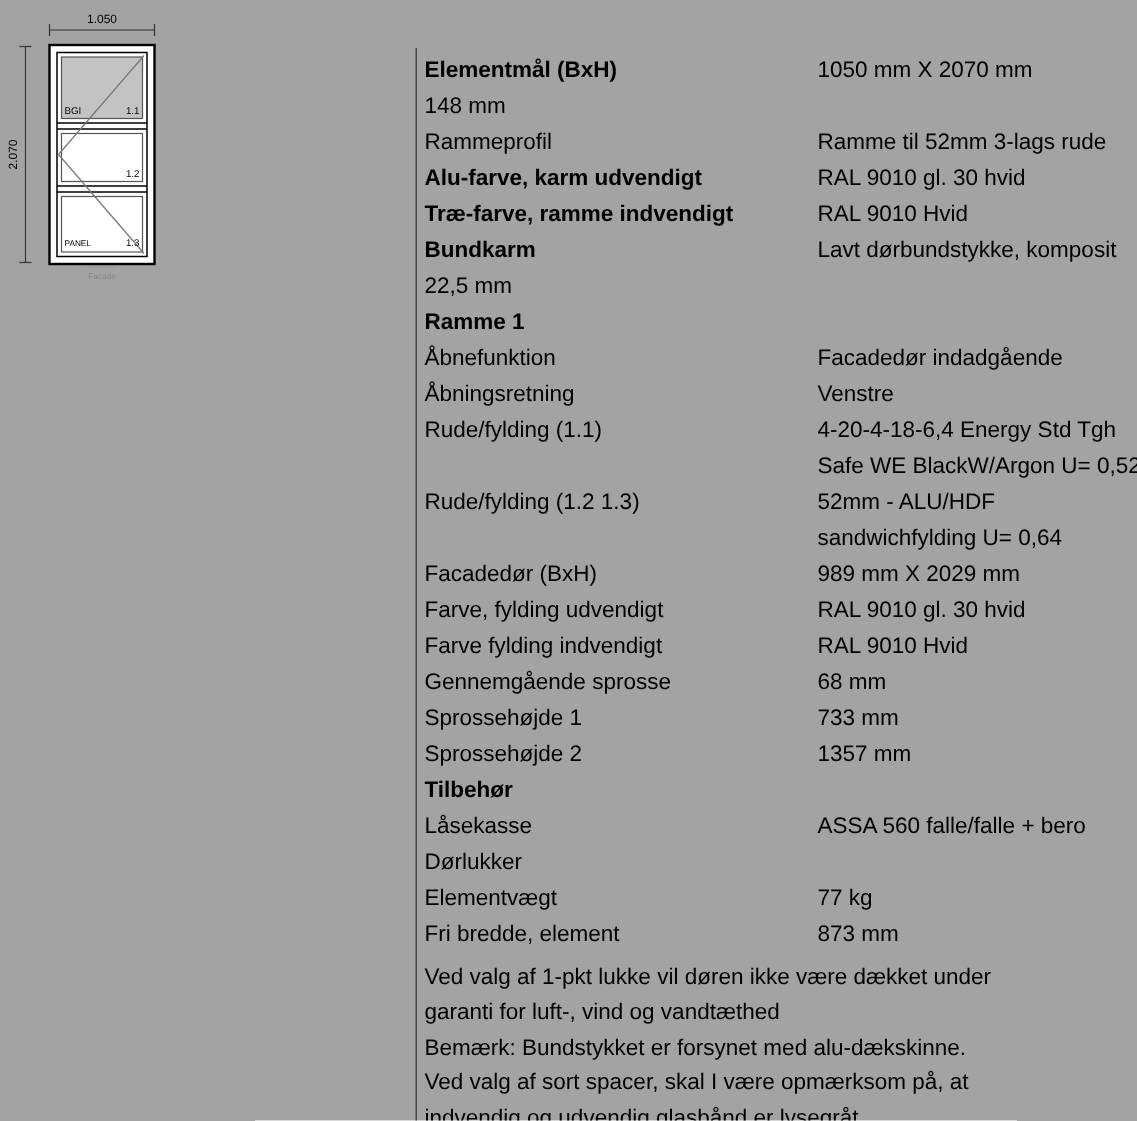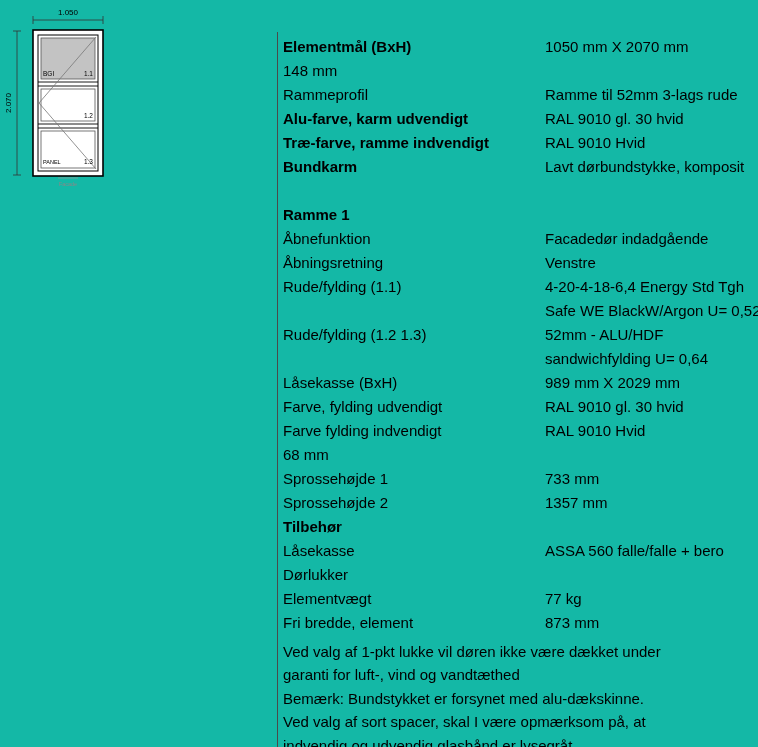--- a/index.html
+++ b/index.html
@@ -3,21 +3,21 @@
 <meta charset="utf-8">
 <style>
   * { margin:0; padding:0; box-sizing:border-box; }
   html,body { background:#ffffff; }
   body {
     width:758px; height:747px;
     font-family:"Liberation Sans", sans-serif;
     color:#000;
     overflow:hidden;
   }
-  .page { position:relative; width:758px; height:747px; background:#14b8a6; }
+  .page { position:relative; width:758px; height:747px; background:#a3a3a3; }
 
   
   .drawing-wrap { position:absolute; left:0; top:0; width:260px; height:210px; }
   svg text { font-family:"Liberation Sans", sans-serif; }
 
   
   .spec {
     position:absolute; left:277px; top:0; width:444px; height:747px;
     border-left:1px solid #4a4a4a;
     padding:3px 0 0 5px;
@@ -80,32 +80,32 @@
   </div>
 
   <div class="spec">
     <div id="spec-rows">
         <div class="spec-row"><div class="spec-label bold">Elementmål (BxH)</div><div class="spec-value">1050 mm X 2070 mm</div></div>
         <div class="spec-row"><div class="spec-value">148 mm</div></div>
         <div class="spec-row"><div class="spec-label">Rammeprofil</div><div class="spec-value">Ramme til 52mm 3-lags rude</div></div>
         <div class="spec-row"><div class="spec-label bold">Alu-farve, karm udvendigt</div><div class="spec-value">RAL 9010 gl. 30 hvid</div></div>
         <div class="spec-row"><div class="spec-label bold">Træ-farve, ramme indvendigt</div><div class="spec-value">RAL 9010 Hvid</div></div>
         <div class="spec-row"><div class="spec-label bold">Bundkarm</div><div class="spec-value">Lavt dørbundstykke, komposit</div></div>
-        <div class="spec-row"></div>
+        <div class="spec-row"><div class="spec-value">22,5 mm</div></div>
         <div class="spec-row"><div class="spec-label bold">Ramme 1</div><div class="spec-value"></div></div>
         <div class="spec-row"><div class="spec-label">Åbnefunktion</div><div class="spec-value">Facadedør indadgående</div></div>
         <div class="spec-row"><div class="spec-label">Åbningsretning</div><div class="spec-value">Venstre</div></div>
         <div class="spec-row"><div class="spec-label">Rude/fylding (1.1)</div><div class="spec-value">4-20-4-18-6,4 Energy Std Tgh</div></div>
         <div class="spec-row"><div class="spec-label"></div><div class="spec-value">Safe WE BlackW/Argon U= 0,52</div></div>
         <div class="spec-row"><div class="spec-label">Rude/fylding (1.2 1.3)</div><div class="spec-value">52mm - ALU/HDF</div></div>
         <div class="spec-row"><div class="spec-label"></div><div class="spec-value">sandwichfylding U= 0,64</div></div>
-        <div class="spec-row"><div class="spec-label">Låsekasse (BxH)</div><div class="spec-value">989 mm X 2029 mm</div></div>
+        <div class="spec-row"><div class="spec-label">Facadedør (BxH)</div><div class="spec-value">989 mm X 2029 mm</div></div>
         <div class="spec-row"><div class="spec-label">Farve, fylding udvendigt</div><div class="spec-value">RAL 9010 gl. 30 hvid</div></div>
         <div class="spec-row"><div class="spec-label">Farve fylding indvendigt</div><div class="spec-value">RAL 9010 Hvid</div></div>
-        <div class="spec-row"><div class="spec-value">68 mm</div></div>
+        <div class="spec-row"><div class="spec-label">Gennemgående sprosse</div><div class="spec-value">68 mm</div></div>
         <div class="spec-row"><div class="spec-label">Sprossehøjde 1</div><div class="spec-value">733 mm</div></div>
         <div class="spec-row"><div class="spec-label">Sprossehøjde 2</div><div class="spec-value">1357 mm</div></div>
         <div class="spec-row"><div class="spec-label bold">Tilbehør</div><div class="spec-value"></div></div>
         <div class="spec-row"><div class="spec-label">Låsekasse</div><div class="spec-value">ASSA 560 falle/falle + bero</div></div>
         <div class="spec-row"><div class="spec-label">Dørlukker</div></div>
         <div class="spec-row"><div class="spec-label">Elementvægt</div><div class="spec-value">77 kg</div></div>
         <div class="spec-row"><div class="spec-label">Fri bredde, element</div><div class="spec-value">873 mm</div></div>
       </div>
     <div class="notes" id="notes"><div class="note-line">Ved valg af 1-pkt lukke vil døren ikke være dækket under</div><div class="note-line">garanti for luft-, vind og vandtæthed</div><div class="note-line">Bemærk: Bundstykket er forsynet med alu-dækskinne.</div><div class="note-line">Ved valg af sort spacer, skal I være opmærksom på, at</div><div class="note-line">indvendig og udvendig glasbånd er lysegråt.</div></div>
   </div>

